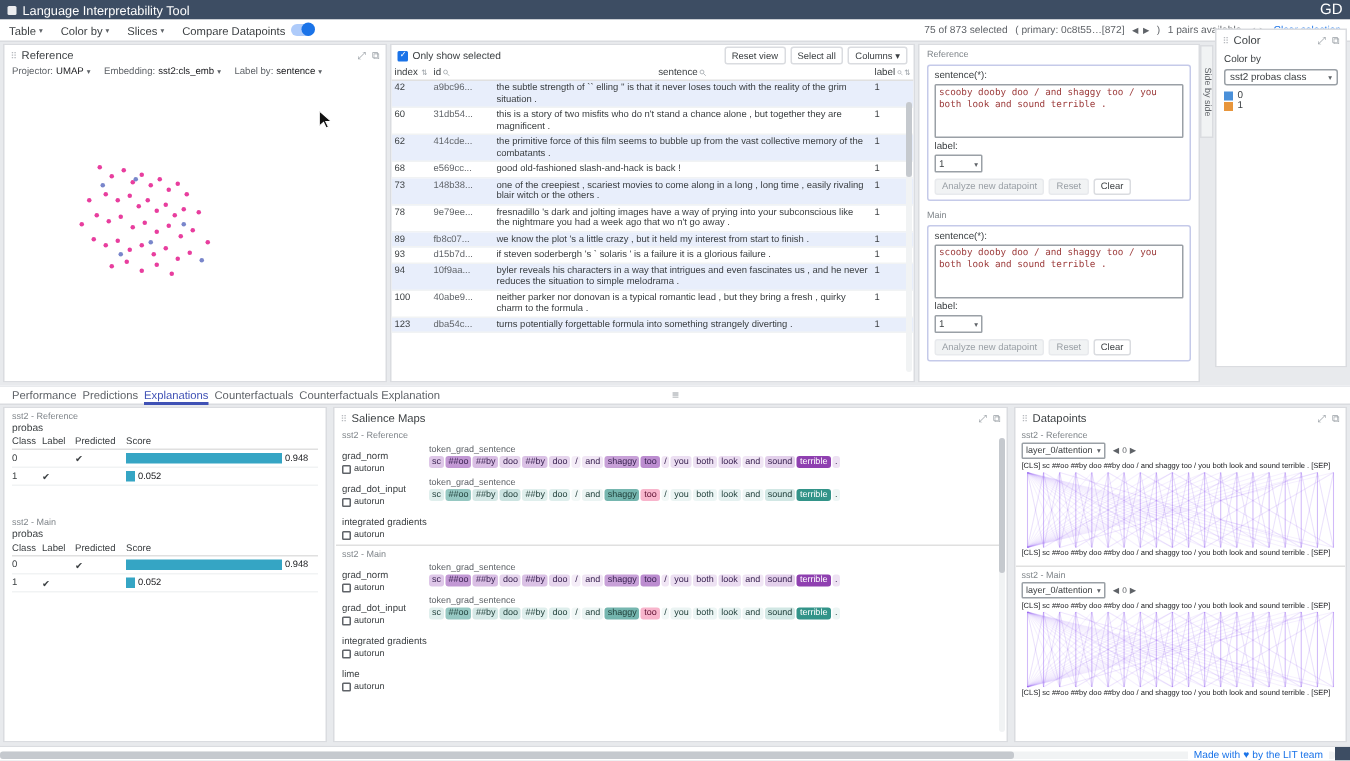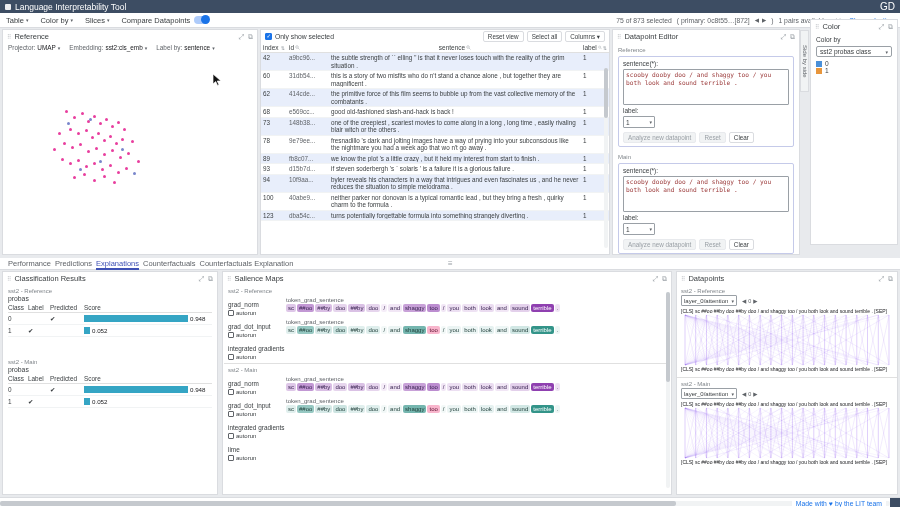--- a/index.html
+++ b/index.html
@@ -393,28 +393,20 @@
           </div>
           <div class="td c-label">1</div>
         </div>
       </div>
     <div class="vtrack">
         <div class="vthumb"></div>
       </div>
   </div>
 
   <div class="panel" style="left:612px;top:29px;width:188px;height:226px;">
-    <div class="phead">
-      <span class="dots">⠿</span>
-      <span class="nm">Datapoint Editor</span>
-      <span class="phicons">
-        <span>⤢</span>
-        <span>⧉</span>
-      </span>
-    </div>
     <div class="ed-body">
         <div class="sec-label">Reference</div>
         <div class="ed-sec">
           <div>sentence(*):</div>
           <div class="ed-text" style="color: rgb(156, 59, 59);">scooby dooby doo / and shaggy too / you both look and sound terrible .</div>
           <div>label:</div>
           <div class="ed-select">
             <span>1</span>
             <span class="caret">▾</span>
           </div>
@@ -477,28 +469,20 @@
         <div class="tab">Performance</div>
         <div class="tab">Predictions</div>
         <div class="tab active">Explanations</div>
         <div class="tab">Counterfactuals</div>
         <div class="tab">Counterfactuals Explanation</div>
       </div>
     <span class="handle">≡</span>
   </div>
 
   <div class="panel" style="left:2px;top:271px;width:216px;height:224px;">
-    <div class="phead">
-      <span class="dots">⠿</span>
-      <span class="nm">Classification Results</span>
-      <span class="phicons">
-        <span>⤢</span>
-        <span>⧉</span>
-      </span>
-    </div>
     <div class="cr-body">
         <div class="sec-label">sst2 - Reference</div>
         <div class="group-label">probas</div>
         <div class="cr-head">
           <div class="cr-c0">Class</div>
           <div class="cr-c1">Label</div>
           <div class="cr-c2">Predicted</div>
           <div class="cr-c3">Score</div>
         </div>
         <div class="cr-row">

